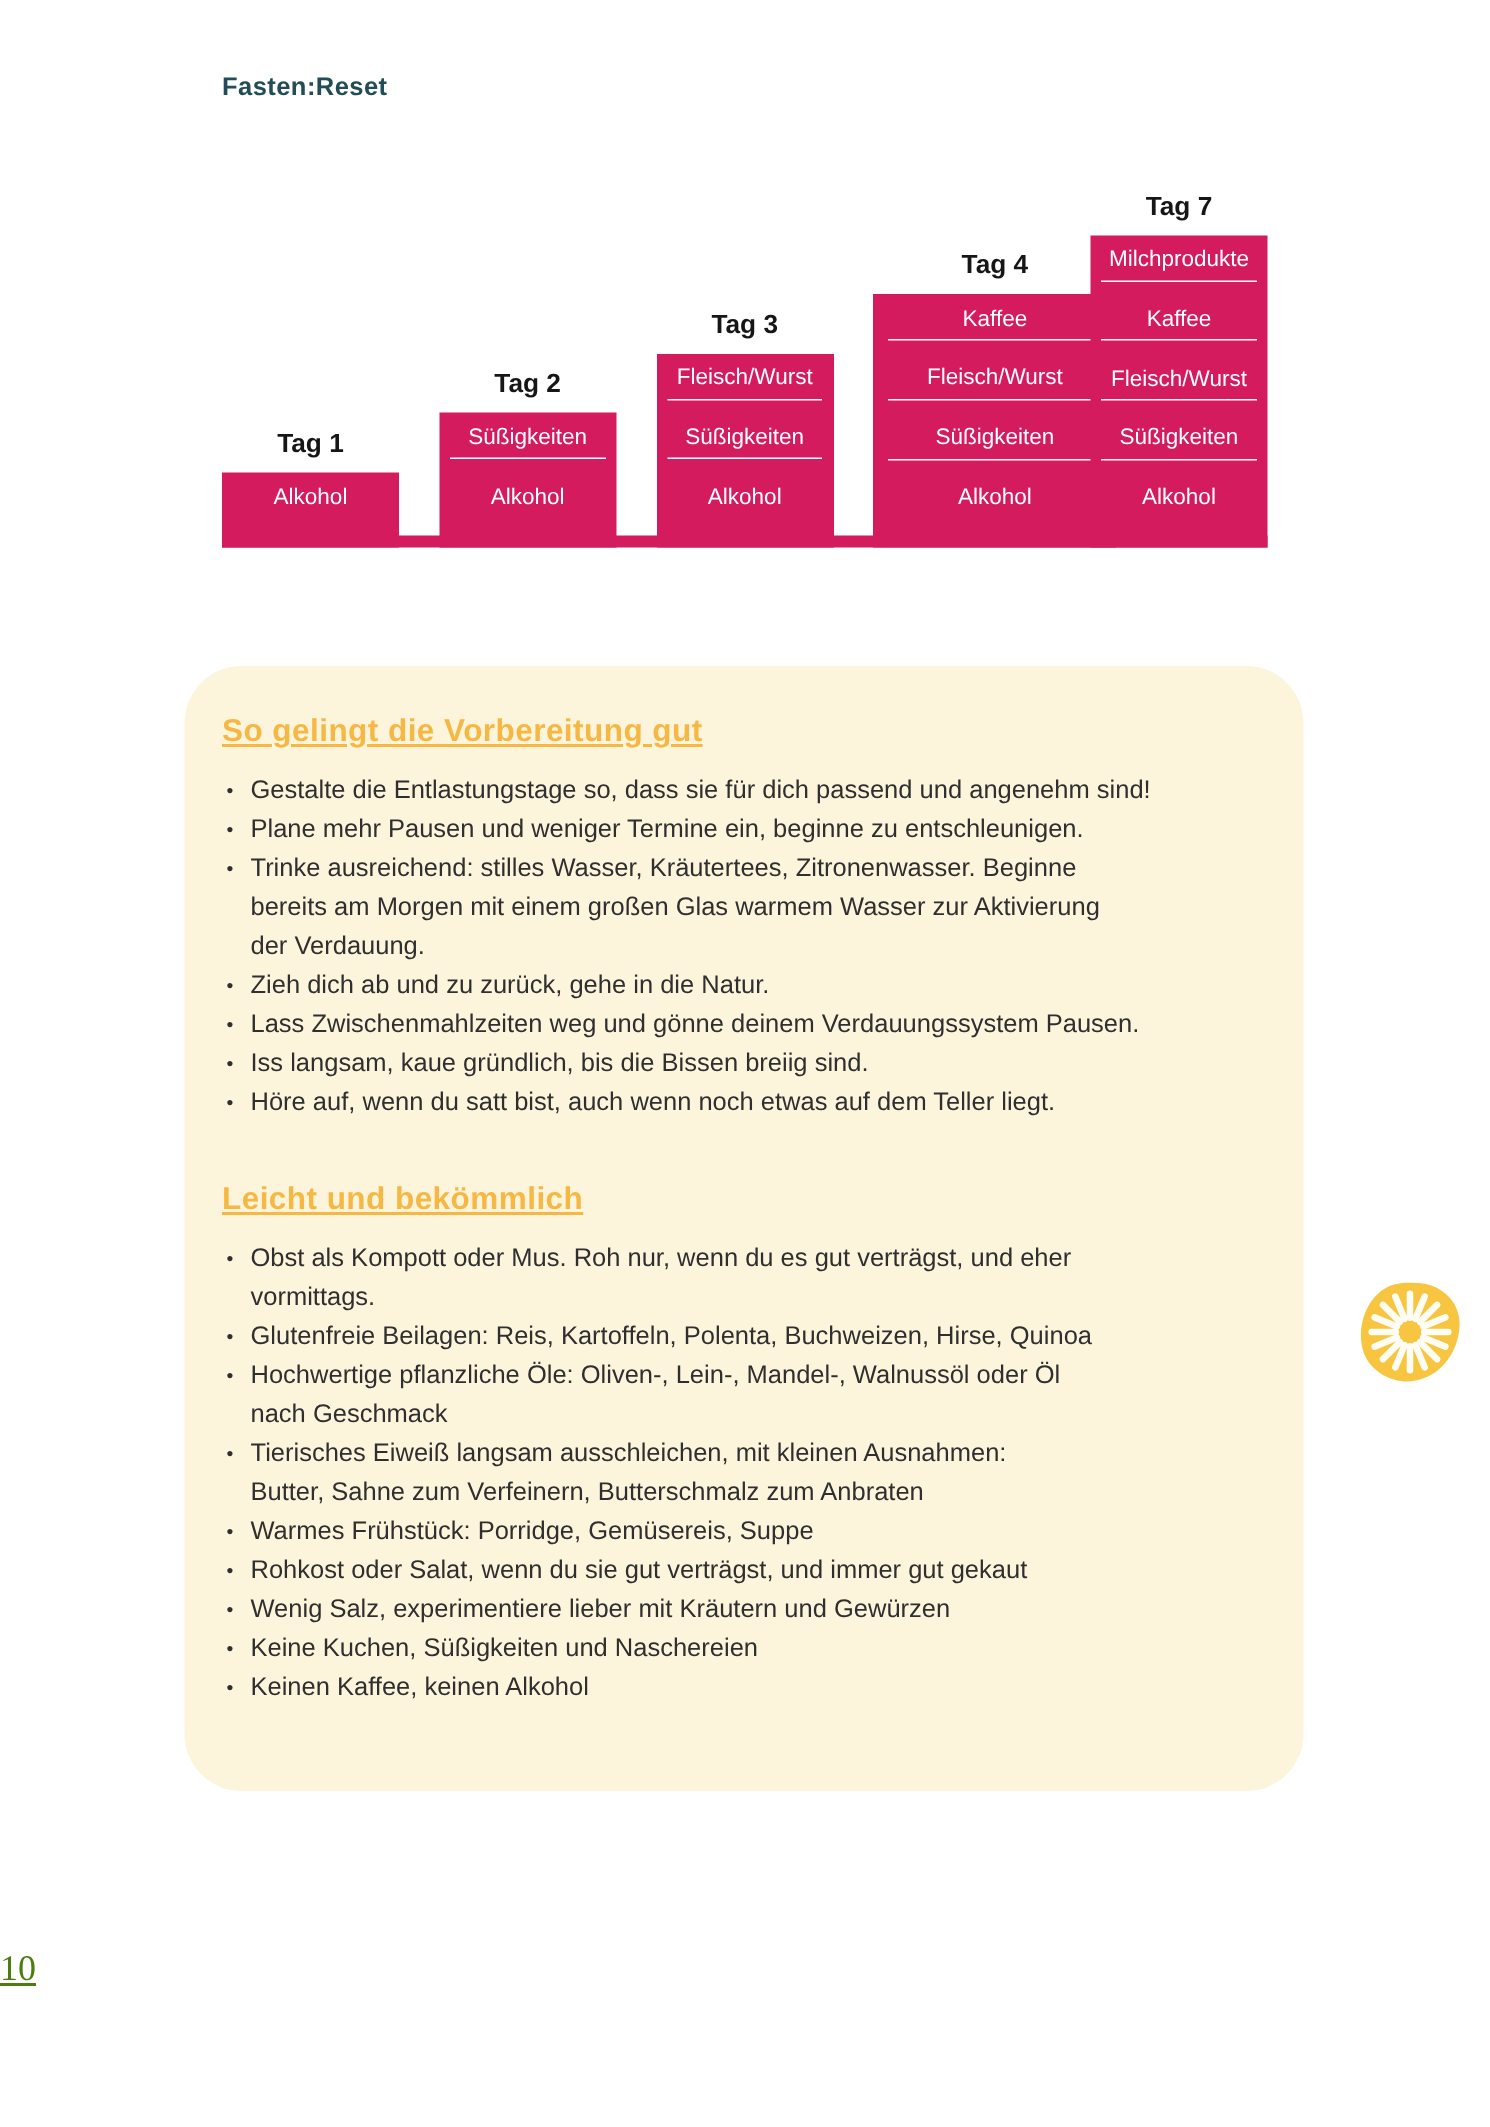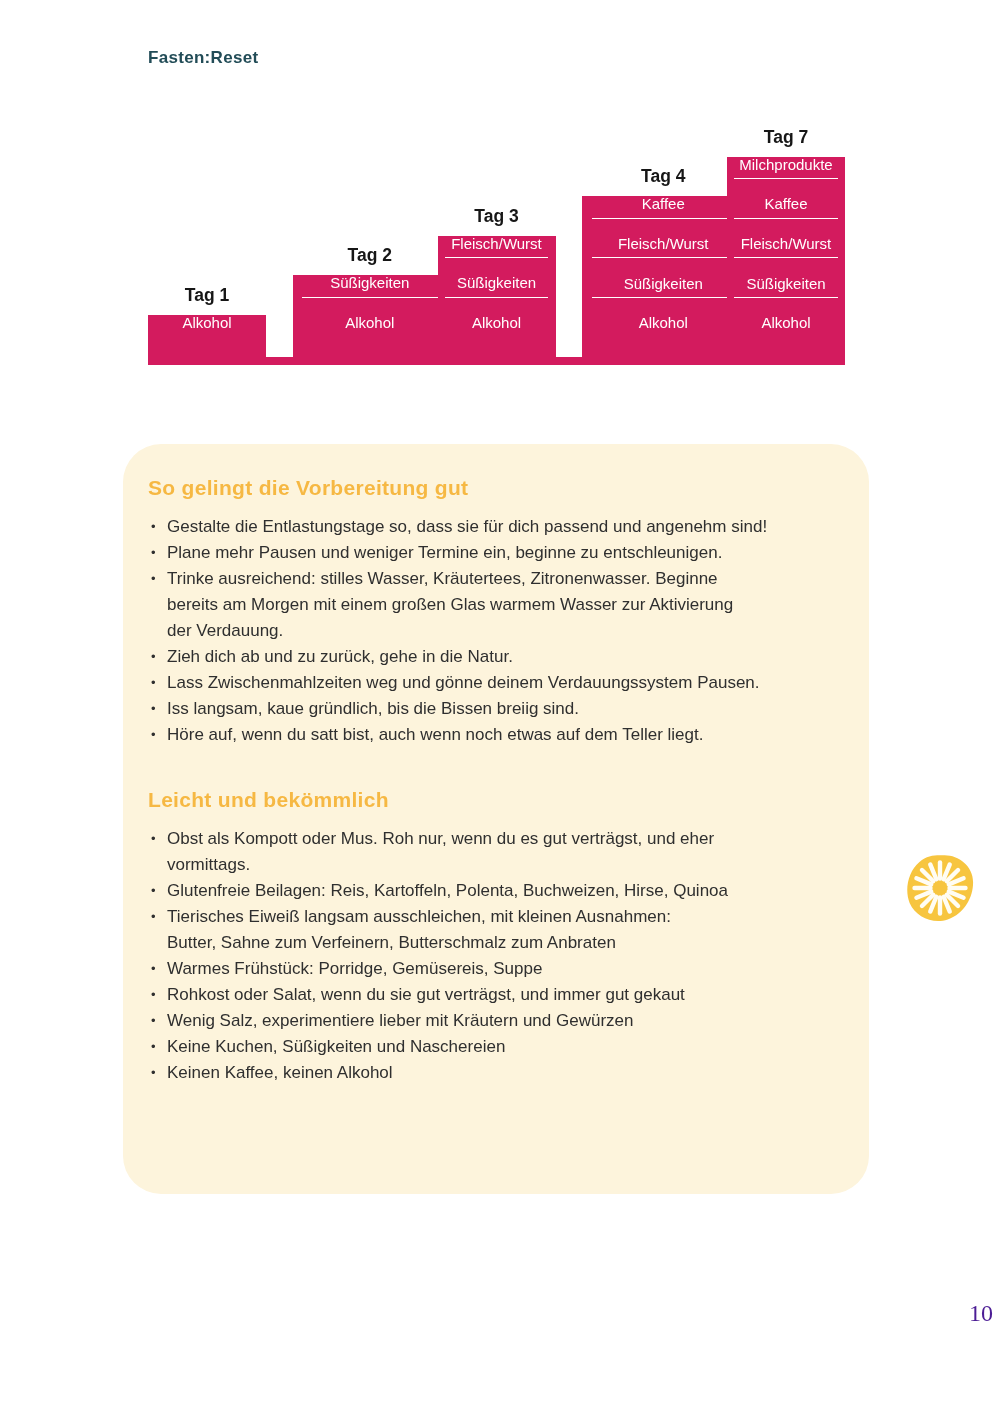--- a/index.html
+++ b/index.html
@@ -10,64 +10,64 @@
   .brand{position:absolute;left:148px;top:48px;font-size:17px;font-weight:600;
          letter-spacing:.3px;color:#224c57;}
 
   
   .chart{position:absolute;left:148px;top:122px;width:697px;height:243px;}
   .baseline{position:absolute;left:0;right:0;bottom:0;height:8px;background:#d31b5e;}
   .bar{position:absolute;bottom:0;width:118px;background:#d31b5e;}
   .day-label{position:absolute;bottom:100%;left:0;width:100%;margin-bottom:9px;
              text-align:center;font-size:17.5px;font-weight:600;color:#161616;}
   .segs{position:absolute;left:0;right:0;top:0;bottom:10px;display:flex;flex-direction:column;}
-  .seg{flex:1;display:flex;align-items:flex-start;justify-content:center;}
+  .seg{flex:1;display:flex;align-items:center;justify-content:center;}
   .seg-label{display:block;width:88%;text-align:center;color:#ffffff;font-size:15px;
              padding-bottom:5px;line-height:1.1;}
   .seg-label.with-underline{border-bottom:1.5px solid #ffffff;}
 
   
   .info-box{position:absolute;left:123px;top:444px;width:746px;height:750px;
             background:#fdf4dc;border-radius:38px;box-sizing:border-box;
             padding:32px 30px 0 25px;}
   .info-heading{margin:0 0 14px 0;font-size:21px;font-weight:700;letter-spacing:.3px;
-                color:#f6b843;}
+                color:#f6b843;text-decoration:underline;}
   .info-section + .info-section .info-heading{margin-top:40px;}
   ul.bullets{margin:0;padding:0;list-style:none;}
   ul.bullets li{position:relative;padding-left:19px;font-size:17px;line-height:26px;
                 color:#2f2f2f;white-space:pre-line;}
   ul.bullets li::before{content:"•";position:absolute;left:3px;top:0;font-size:13px;
                         color:#2f2f2f;}
 
   
   .sun{position:absolute;left:781px;top:408px;width:72px;height:72px;}
 
   
-  .page-number{position:absolute;left:0;top:1300px;width:100%;text-align:right;
-               font-family:"Liberation Serif",serif;font-size:24px;color:#4c1d95;}
+  .page-number{position:absolute;left:0;top:1300px;width:100%;text-align:left;
+               font-family:"Liberation Serif",serif;font-size:24px;color:#4d7c0f;text-decoration:underline;}
 </style>
 </head>
 <body>
 
 <div class="page">
 
   <div class="brand">Fasten:Reset</div>
 
   <div class="chart">
     <div class="baseline"></div>
 
   <div class="bar" style="left: 0px; width: 118px; height: 50.5px;">
         <div class="day-label">Tag 1</div>
         <div class="segs">
           <div class="seg">
             <span class="seg-label">Alkohol</span>
           </div>
         </div>
       </div>
-      <div class="bar" style="left: 144.75px; width: 118px; height: 90px; padding-left: 36px;">
+      <div class="bar" style="left: 144.75px; width: 118px; height: 90px;">
         <div class="day-label">Tag 2</div>
         <div class="segs">
           <div class="seg">
             <span class="seg-label with-underline">Süßigkeiten</span>
           </div>
           <div class="seg">
             <span class="seg-label">Alkohol</span>
           </div>
         </div>
       </div>
@@ -161,20 +161,22 @@
           <li>Höre auf, wenn du satt bist, auch wenn noch etwas auf dem Teller liegt.</li>
         </ul>
     </section>
 
     <section class="info-section">
       <h2 class="info-heading">Leicht und bekömmlich</h2>
       <ul class="bullets">
           <li>Obst als Kompott oder Mus. Roh nur, wenn du es gut verträgst, und eher
 vormittags.</li>
           <li>Glutenfreie Beilagen: Reis, Kartoffeln, Polenta, Buchweizen, Hirse, Quinoa</li>
+          <li>Hochwertige pflanzliche Öle: Oliven-, Lein-, Mandel-, Walnussöl oder Öl
+nach Geschmack</li>
           <li>Tierisches Eiweiß langsam ausschleichen, mit kleinen Ausnahmen:
 Butter, Sahne zum Verfeinern, Butterschmalz zum Anbraten</li>
           <li>Warmes Frühstück: Porridge, Gemüsereis, Suppe</li>
           <li>Rohkost oder Salat, wenn du sie gut verträgst, und immer gut gekaut</li>
           <li>Wenig Salz, experimentiere lieber mit Kräutern und Gewürzen</li>
           <li>Keine Kuchen, Süßigkeiten und Naschereien</li>
           <li>Keinen Kaffee, keinen Alkohol</li>
         </ul>
     </section>
   </div>

